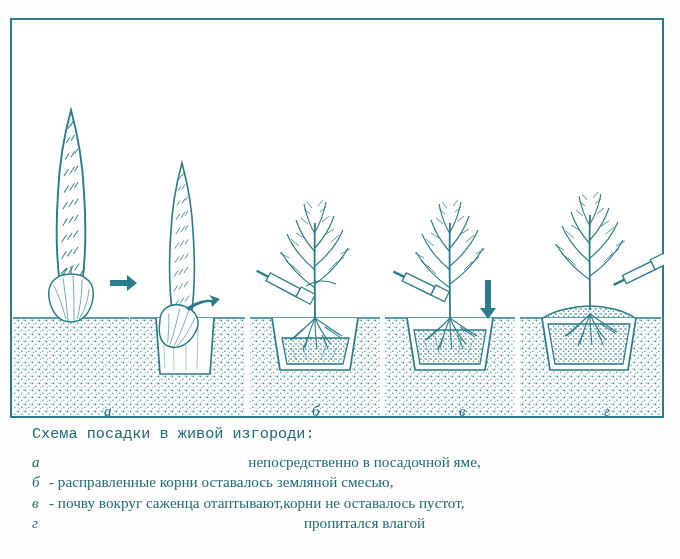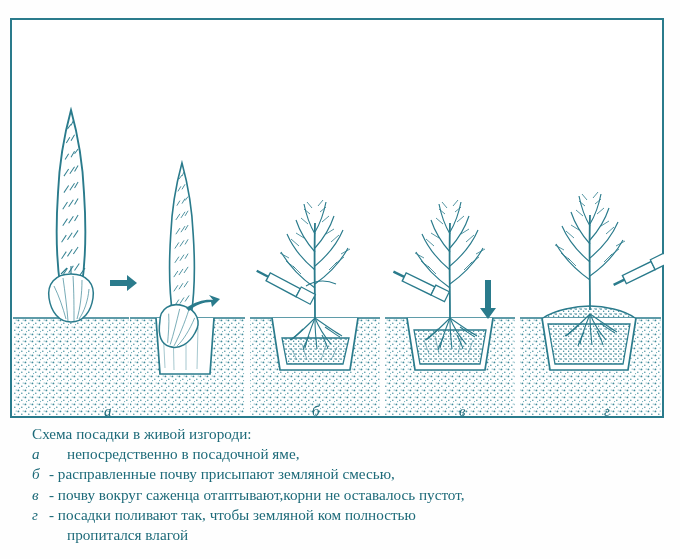--- a/index.html
+++ b/index.html
@@ -34,40 +34,42 @@
     position: absolute;
     left: 32px;
     top: 424px;
     width: 630px;
     font-family: "Liberation Serif", serif;
     font-size: 15.2px;
     line-height: 1.33;
     color: #1d6a79;
   }
   .caption .title {
-    margin-bottom: 0;
+    margin-bottom: 8px;
     white-space: nowrap;
+    font-family: Liberation Mono, monospace;
   }
   .caption .item {
     position: relative;
     padding-left: 17px;
     margin-bottom: 0px;
   }
   .caption .item .mark {
     position: absolute;
     left: 0;
     top: 0;
     font-style: italic;
   }
   .caption .item .txt {
     display: block;
   }
   .caption .item .cont {
     display: block;
     padding-left: 18px;
+    text-align: center;
   }
 </style>
 </head>
 <body>
 
 <div class="page">
 
   <div class="figure">
     <svg width="654" height="400" viewBox="0 0 654 400" xmlns="http://www.w3.org/2000/svg">
       <defs>
@@ -240,28 +242,27 @@
   <div class="caption">
     <div class="title">Схема посадки в живой изгороди:</div>
 
     <div class="item">
       <span class="mark">а</span>
       <span class="cont">непосредственно в посадочной яме,</span>
     </div>
 
     <div class="item">
       <span class="mark">б</span>
-      <span class="txt">- расправленные почву присыпают земляной смесью,</span>
+      <span class="txt">- расправленные корни оставалось земляной смесью,</span>
     </div>
 
     <div class="item">
       <span class="mark">в</span>
       <span class="txt">- почву вокруг саженца отаптывают,корни не оставалось пустот,</span>
     </div>
 
     <div class="item">
       <span class="mark">г</span>
-      <span class="txt">- посадки поливают так, чтобы земляной ком  полностью</span>
       <span class="cont">пропитался влагой</span>
     </div>
   </div>
 
 </div>
 
 </body></html>

